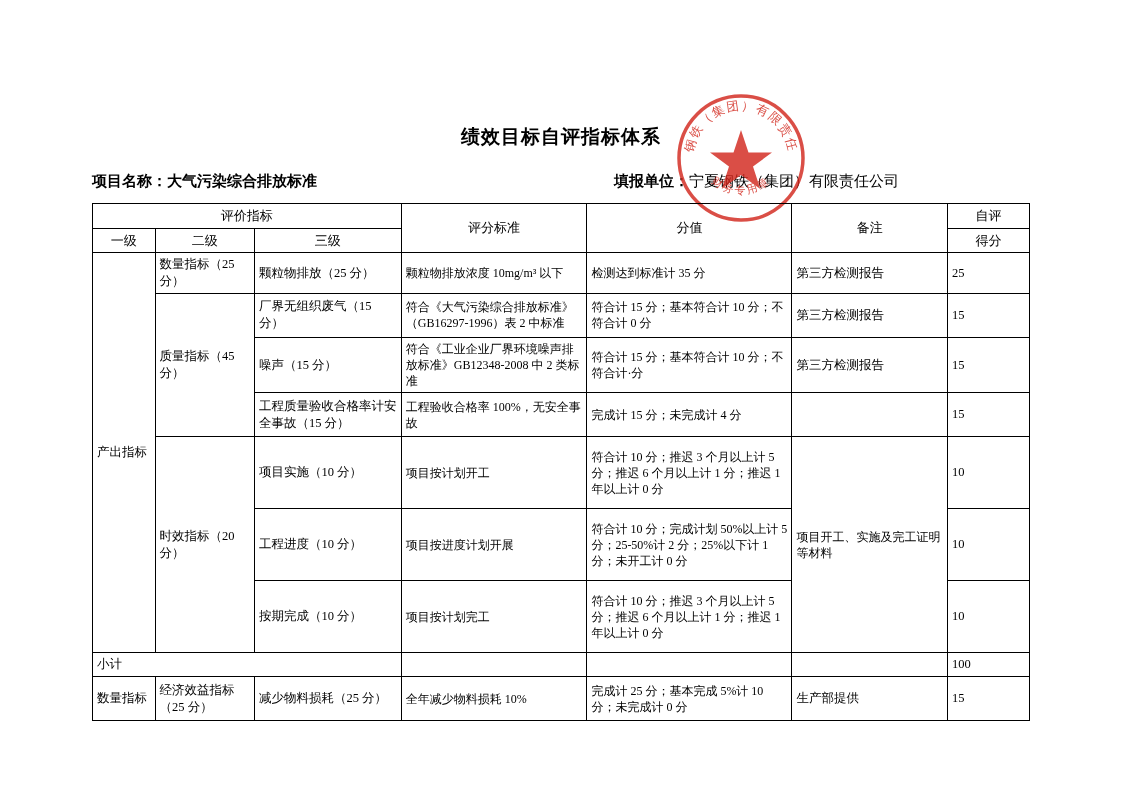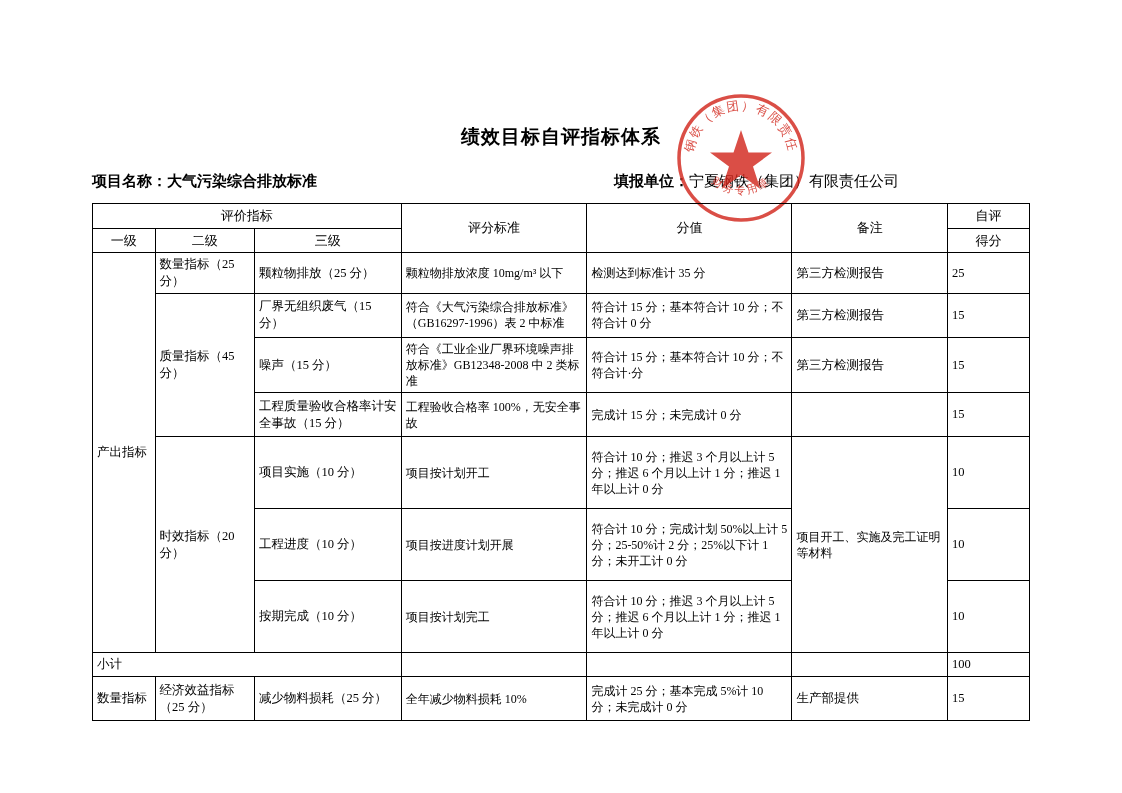--- a/index.html
+++ b/index.html
@@ -181,21 +181,21 @@
         <td class="ctr">噪声（15 分）</td>
         <td class="lft cell-sm">符合《工业企业厂界环境噪声排放标准》GB12348-2008 中 2 类标准</td>
         <td class="lft cell-sm">符合计 15 分；基本符合计 10 分；不符合计·分</td>
         <td class="ctr">第三方检测报告</td>
         <td class="ctr">15</td>
       </tr>
 
       <tr class="tall">
         <td class="lft">工程质量验收合格率计安全事故（15 分）</td>
         <td class="lft cell-sm">工程验收合格率 100%，无安全事故</td>
-        <td class="lft cell-sm">完成计 15 分；未完成计 0 分</td>
+        <td class="lft cell-sm">完成计 15 分；未完成计 4 分</td>
         <td class="ctr"></td>
         <td class="ctr">15</td>
       </tr>
 
       <tr style="height:72px">
         <td class="lft" rowspan="3">时效指标（20 分）</td>
         <td class="ctr">项目实施（10 分）</td>
         <td class="ctr cell-sm">项目按计划开工</td>
         <td class="lft cell-sm">符合计 10 分；推迟 3 个月以上计 5 分；推迟 6 个月以上计 1 分；推迟 1 年以上计 0 分</td>
         <td class="ctr cell-sm" rowspan="3">项目开工、实施及完工证明等材料</td>

